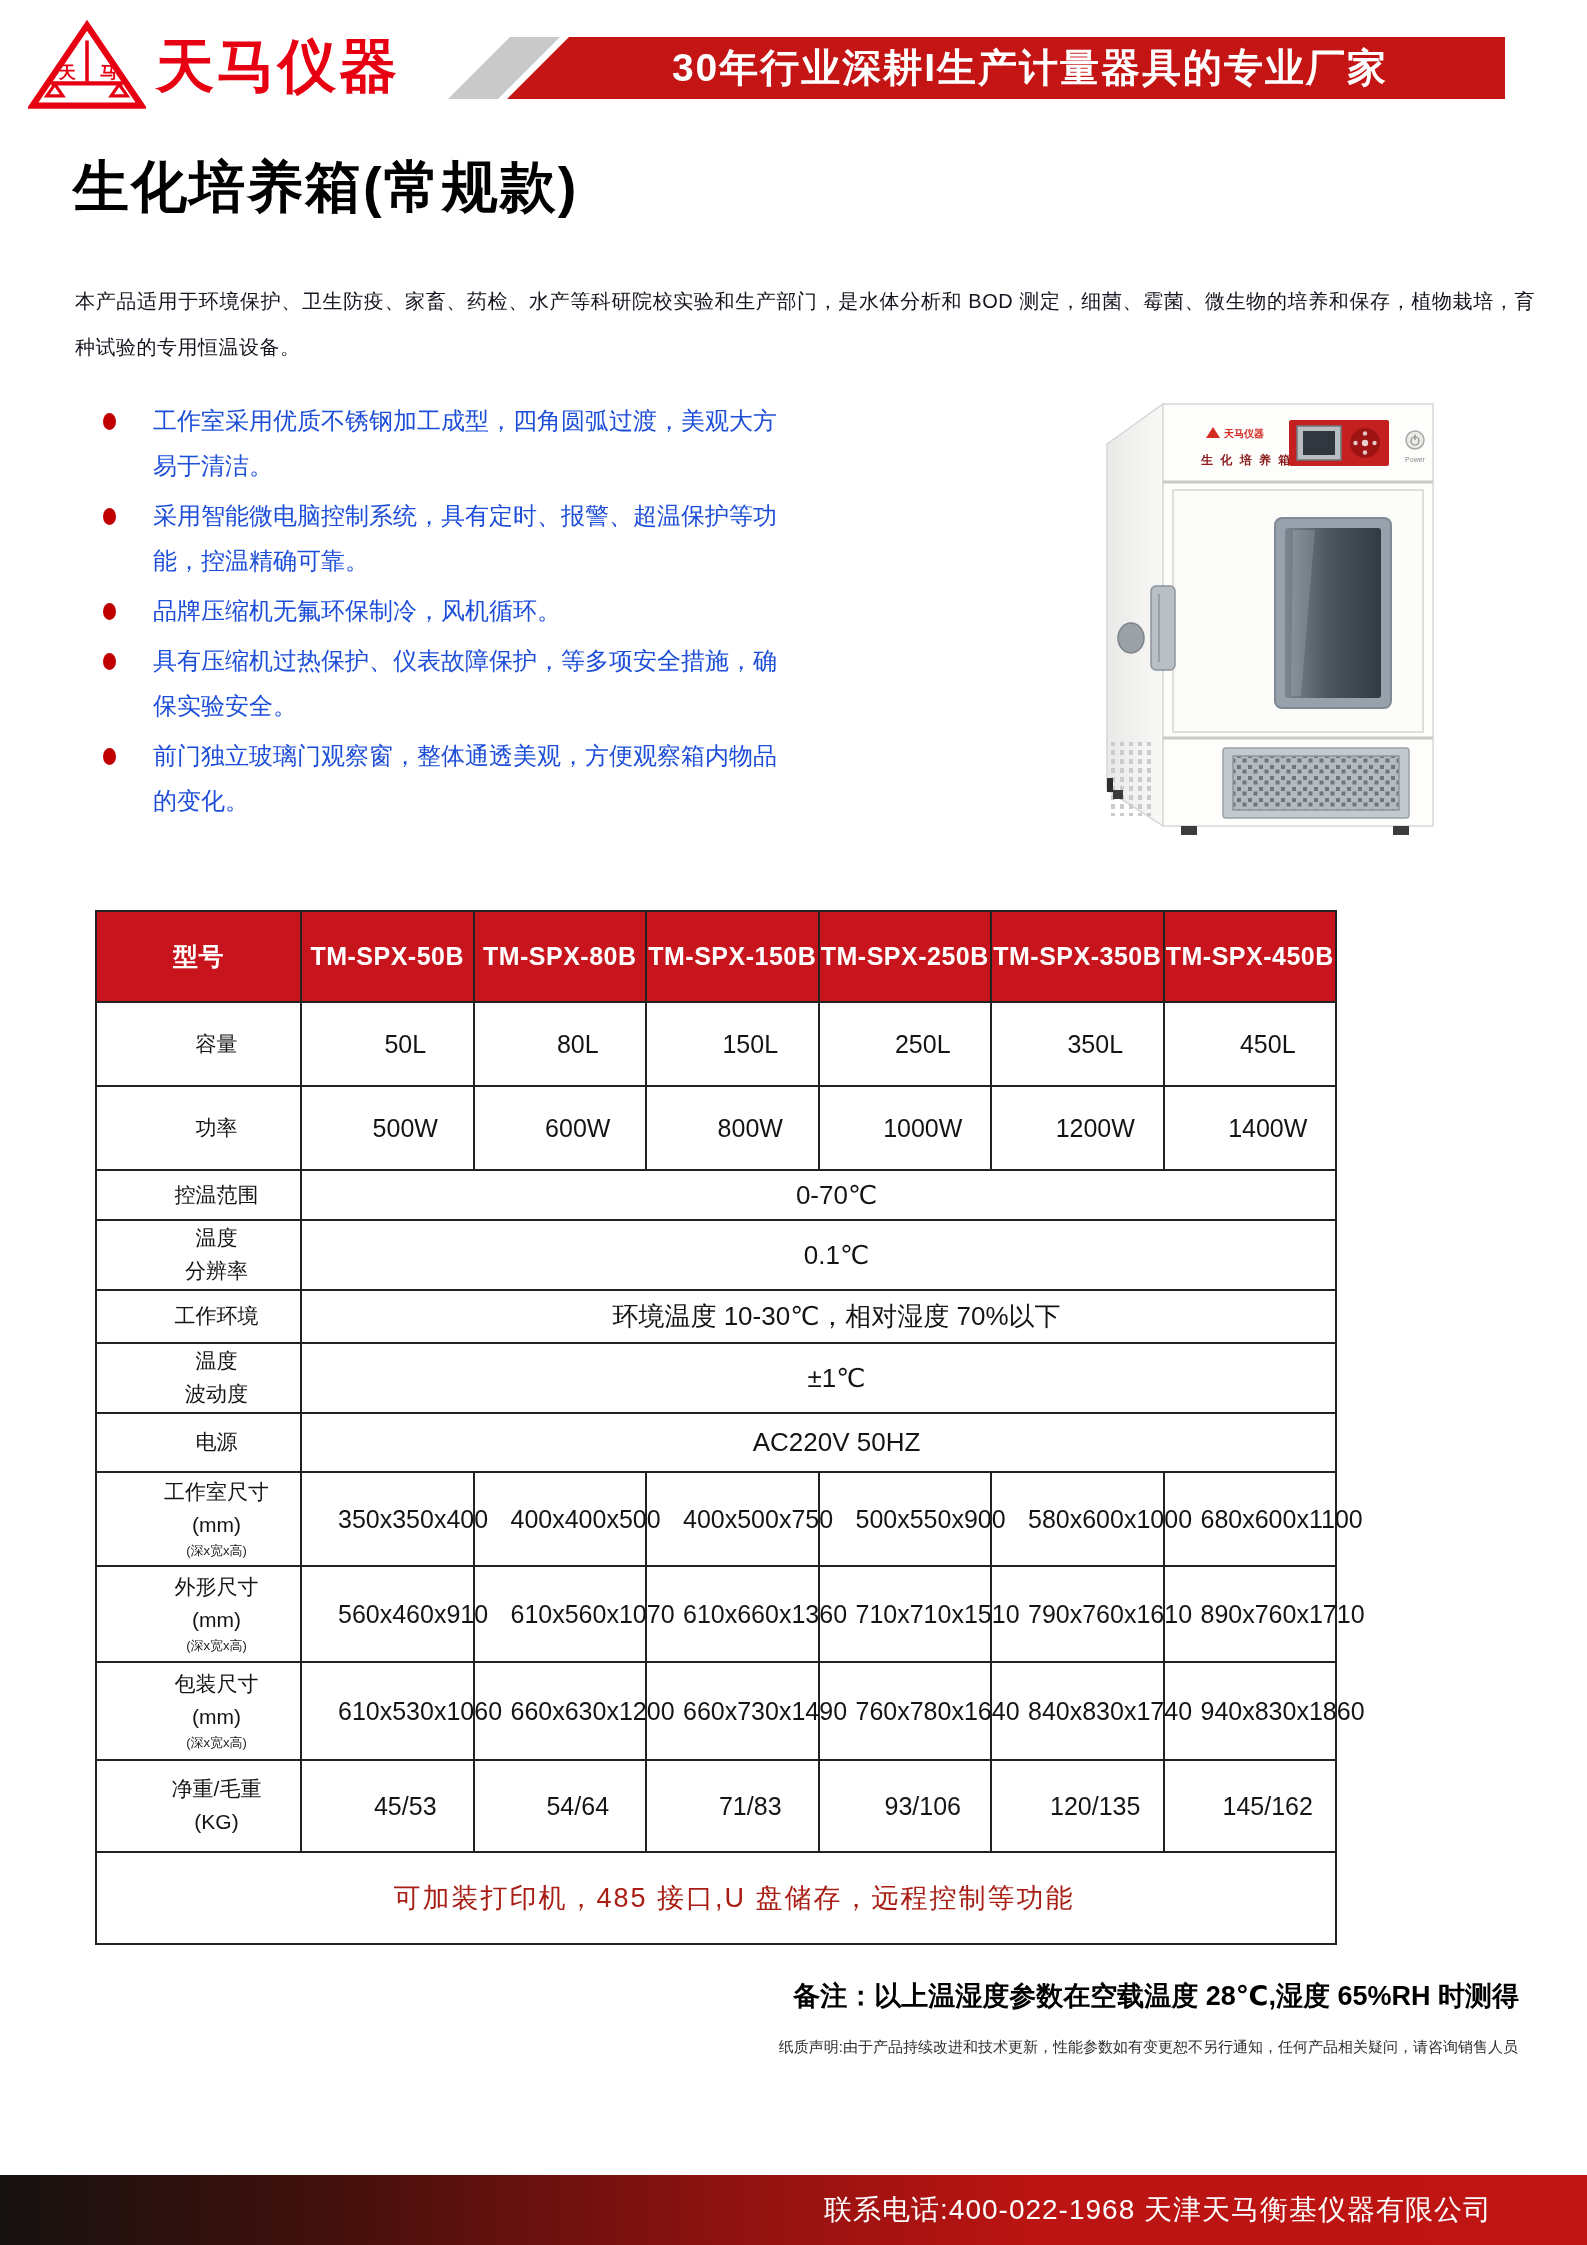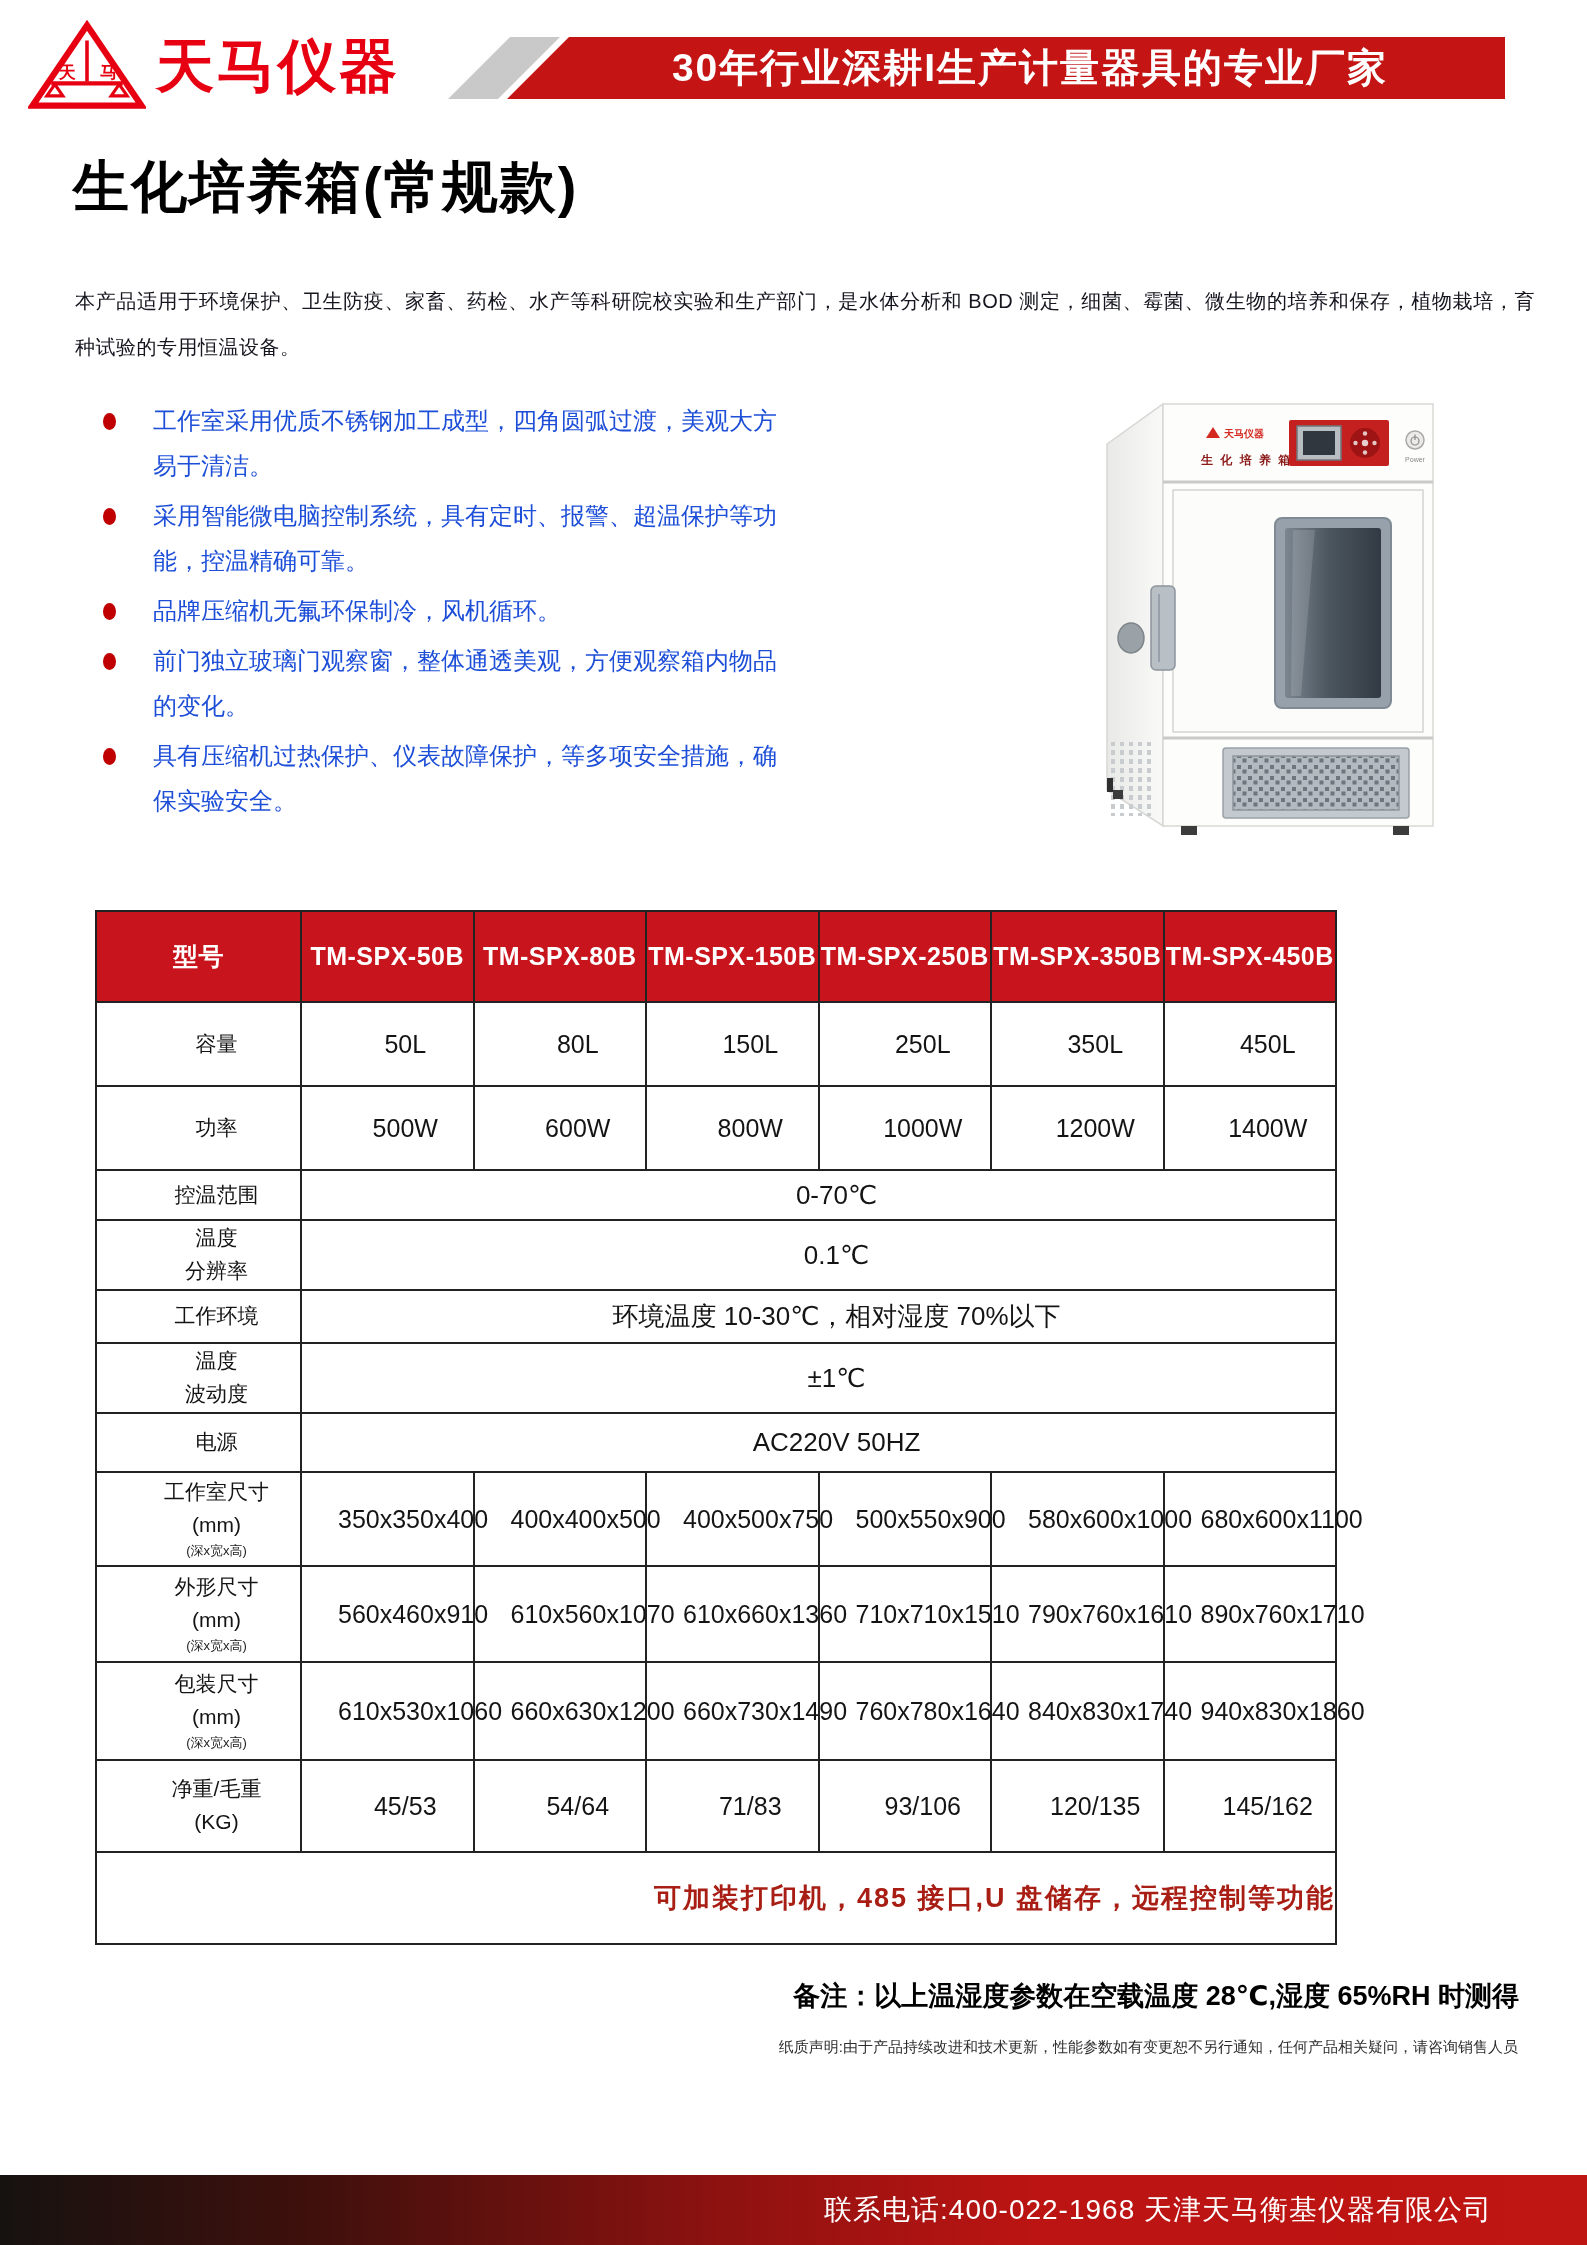--- a/index.html
+++ b/index.html
@@ -57,21 +57,21 @@
     border-collapse:collapse; table-layout:fixed; text-align:center; color:#141414;
   }
   .spec th, .spec td { border:2px solid #222; padding:0; }
   .spec col.c0 { width:205px; }
   .spec tr.hdr th { background:#c8141c; color:#fff; font-size:25px; font-weight:700; letter-spacing:0.5px; }
   .spec th.corner { background:#0d0d0d; font-size:29px; letter-spacing:3px; }
   .spec td { font-size:25px; font-weight:500;padding-left:36px; }
   .spec td.lab { font-size:21px; line-height:1.55; font-weight:500; }
   .spec td.lab .small { font-size:13px; color:#222; }
   .spec td.merged { font-size:26px;border-radius:15px; }
-  .spec td.foot { font-size:27px; color:#a81e14; letter-spacing:2px; font-weight:700;text-align:right; }
+  .spec td.foot { font-size:27px; color:#a81e14; letter-spacing:2px; font-weight:400; }
 
   
   .remark { position:absolute; right:68px; top:1978px; font-size:27px; font-weight:700; color:#000; }
   .disclaimer { position:absolute; right:69px; top:2038px; font-size:15px; color:#2e2e2e;text-align:right; }
   footer.bar {
     position:absolute; left:0; top:2175px; width:1587px; height:70px;
     background:linear-gradient(90deg,#161210 0%,#40100c 20%,#8c1210 45%,#bb1412 65%,#bf1513 100%);
     text-align:right; box-sizing:border-box; padding-right:95px;
   }
   footer.bar span { color:#fff; font-size:28px; line-height:70px; letter-spacing:1px; font-weight:500; }
@@ -101,22 +101,22 @@
   </header>
 
   <h1 class="title">生化培养箱(常规款)</h1>
 
   <p class="desc">本产品适用于环境保护、卫生防疫、家畜、药检、水产等科研院校实验和生产部门，是水体分析和 BOD 测定，细菌、霉菌、微生物的培养和保存，植物栽培，育种试验的专用恒温设备。</p>
 
   <ul class="features">
     <li><span class="dot"></span><span>工作室采用优质不锈钢加工成型，四角圆弧过渡，美观大方易于清洁。</span></li>
     <li><span class="dot"></span><span>采用智能微电脑控制系统，具有定时、报警、超温保护等功能，控温精确可靠。</span></li>
     <li><span class="dot"></span><span>品牌压缩机无氟环保制冷，风机循环。</span></li>
+    <li><span class="dot"></span><span>具有压缩机过热保护、仪表故障保护，等多项安全措施，确保实验安全。</span></li>
     <li><span class="dot"></span><span>前门独立玻璃门观察窗，整体通透美观，方便观察箱内物品的变化。</span></li>
-    <li><span class="dot"></span><span>具有压缩机过热保护、仪表故障保护，等多项安全措施，确保实验安全。</span></li>
   </ul>
 
   <figure class="product">
     <svg viewBox="0 0 392 452" width="392" height="452">
       <defs>
         <linearGradient id="sideg" x1="0" y1="0" x2="1" y2="0">
           <stop offset="0" stop-color="#e9e9e7"></stop>
             <stop offset="1" stop-color="#f9f9f7"></stop>
         </linearGradient>
         <linearGradient id="glassg" x1="0" y1="0" x2="1" y2="0">

